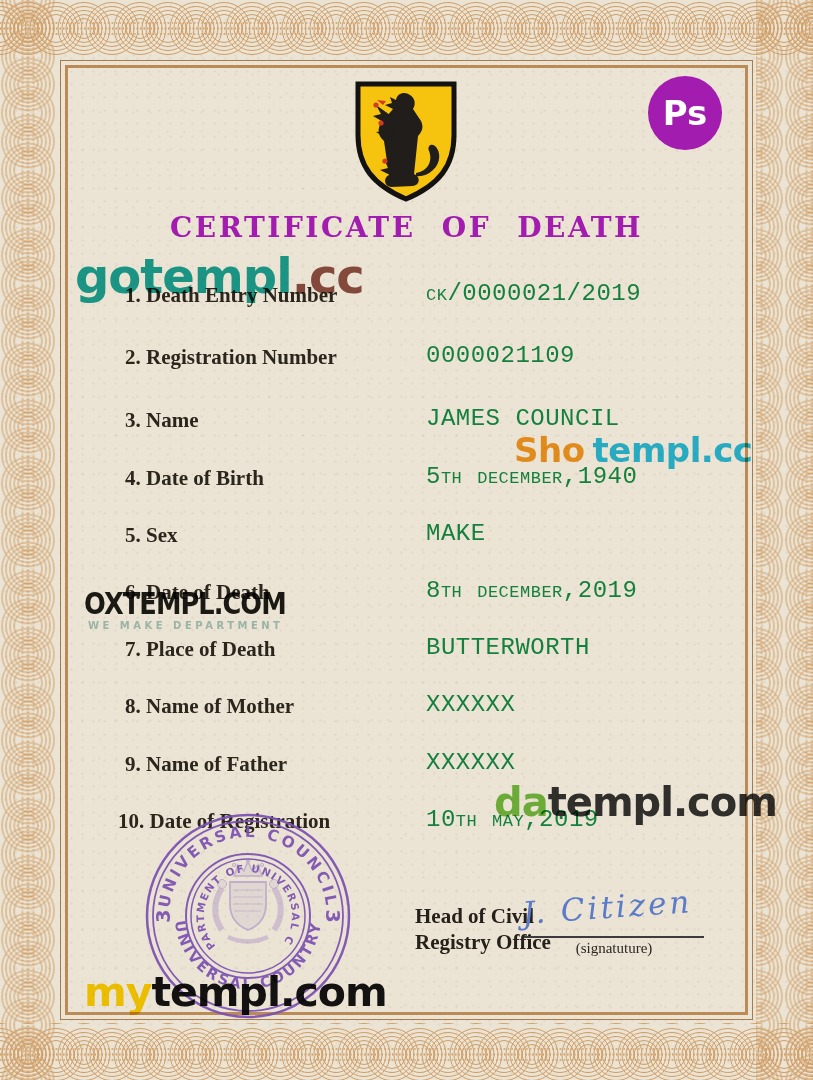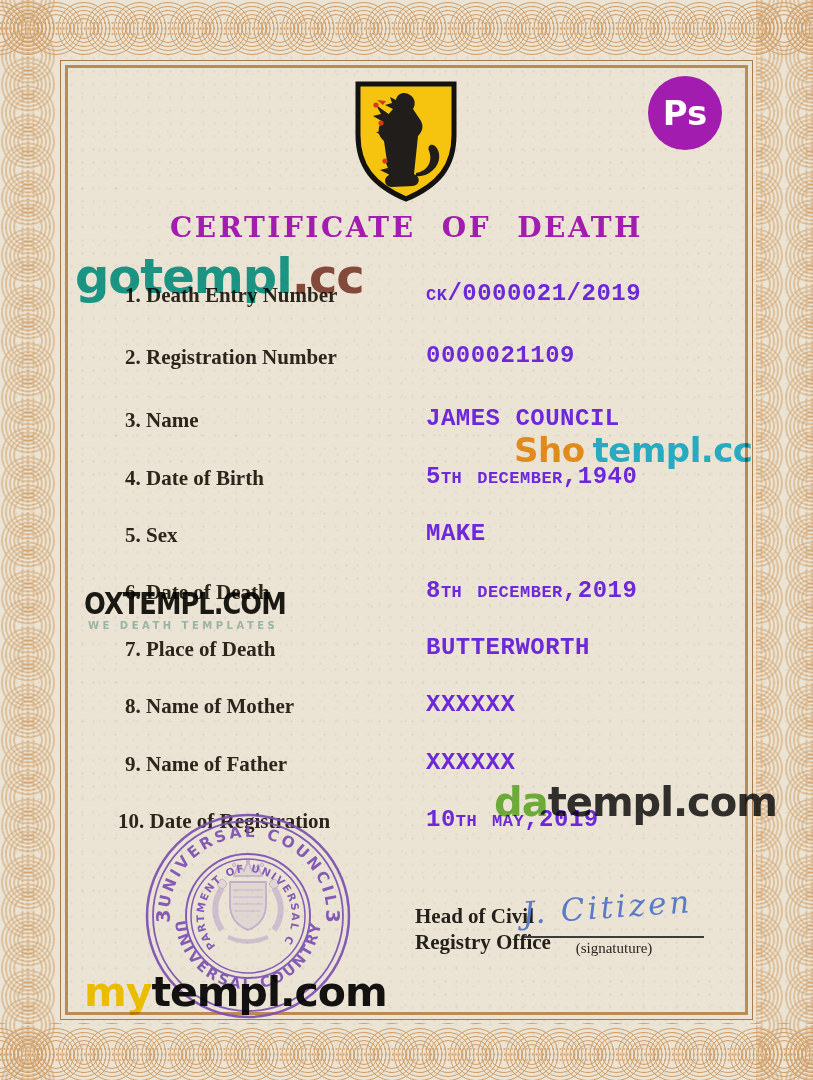--- a/index.html
+++ b/index.html
@@ -24,21 +24,21 @@
 
   .title{position:absolute;left:0;top:211px;width:100%;text-align:center;z-index:4;
        font-family:"DejaVu Serif",serif;font-weight:bold;font-size:28px;color:#a21caf;
        letter-spacing:2.5px;word-spacing:14px;}
 
   .row{position:absolute;left:0;width:100%;height:32px;z-index:4;}
   .flabel{position:absolute;left:125px;top:0;
        font-family:"Liberation Serif",serif;font-weight:bold;font-size:21px;color:#2b251c;}
   .row-10 .flabel{left:118px;}
   .fvalue{position:absolute;left:426px;top:-3px;
-       font-family:"Liberation Mono",monospace;font-weight:bold;font-size:24px;color:#6d28d9;
+       font-family:"Liberation Mono",monospace;font-weight:normal;font-size:24px;color:#15803d;
        font-variant:small-caps;letter-spacing:0.5px;}
 
   .wm{position:absolute;z-index:6;mix-blend-mode:multiply;
       font-family:"DejaVu Sans",sans-serif;font-weight:bold;white-space:nowrap;}
   .wm-gotempl{left:75px;top:248px;font-size:48px;letter-spacing:-1px;}
   .wm-shotempl{left:514px;top:430px;font-size:34px;letter-spacing:-0.5px;}
   .wm-oxtempl{left:84px;top:586px;font-size:27px;letter-spacing:-1px;
       transform:scale(0.95,1.1);transform-origin:left top;}
   .wm-oxtagline{left:88px;top:620px;font-size:10px;letter-spacing:3.5px;}
   .wm-datempl{left:494px;top:779px;font-size:40px;letter-spacing:-1px;}
@@ -224,19 +224,19 @@
 <div class="sig-caption">(signatuture)</div>
 <div class="sig-name">J. Citizen</div>
 
 <div class="wm wm-gotempl">
   <span style="color: rgb(30, 166, 157);">gotempl</span><span style="color: rgb(142, 82, 72);">.cc</span>
 </div>
 <div class="wm wm-shotempl">
   <span style="color: rgb(245, 155, 33);">Sho</span><span style="color: rgb(43, 191, 232); margin-left: 8px;">templ.cc</span>
 </div>
 <div class="wm wm-oxtempl" style="color: rgb(29, 27, 24);">OXTEMPL.COM</div>
-<div class="wm wm-oxtagline" style="color: rgb(167, 201, 199);">WE DEATH TEMPLATES</div>
+<div class="wm wm-oxtagline" style="color: rgb(167, 201, 199);">WE MAKE DEPARTMENT</div>
 <div class="wm wm-datempl">
   <span style="color: rgb(118, 192, 67);">da</span><span style="color: rgb(52, 52, 52);">templ.com</span>
 </div>
 <div class="wm wm-mytempl">
   <span style="color: rgb(255, 212, 0);">my</span><span style="color: rgb(20, 20, 20);">templ.com</span>
 </div>
 
 </body></html>

